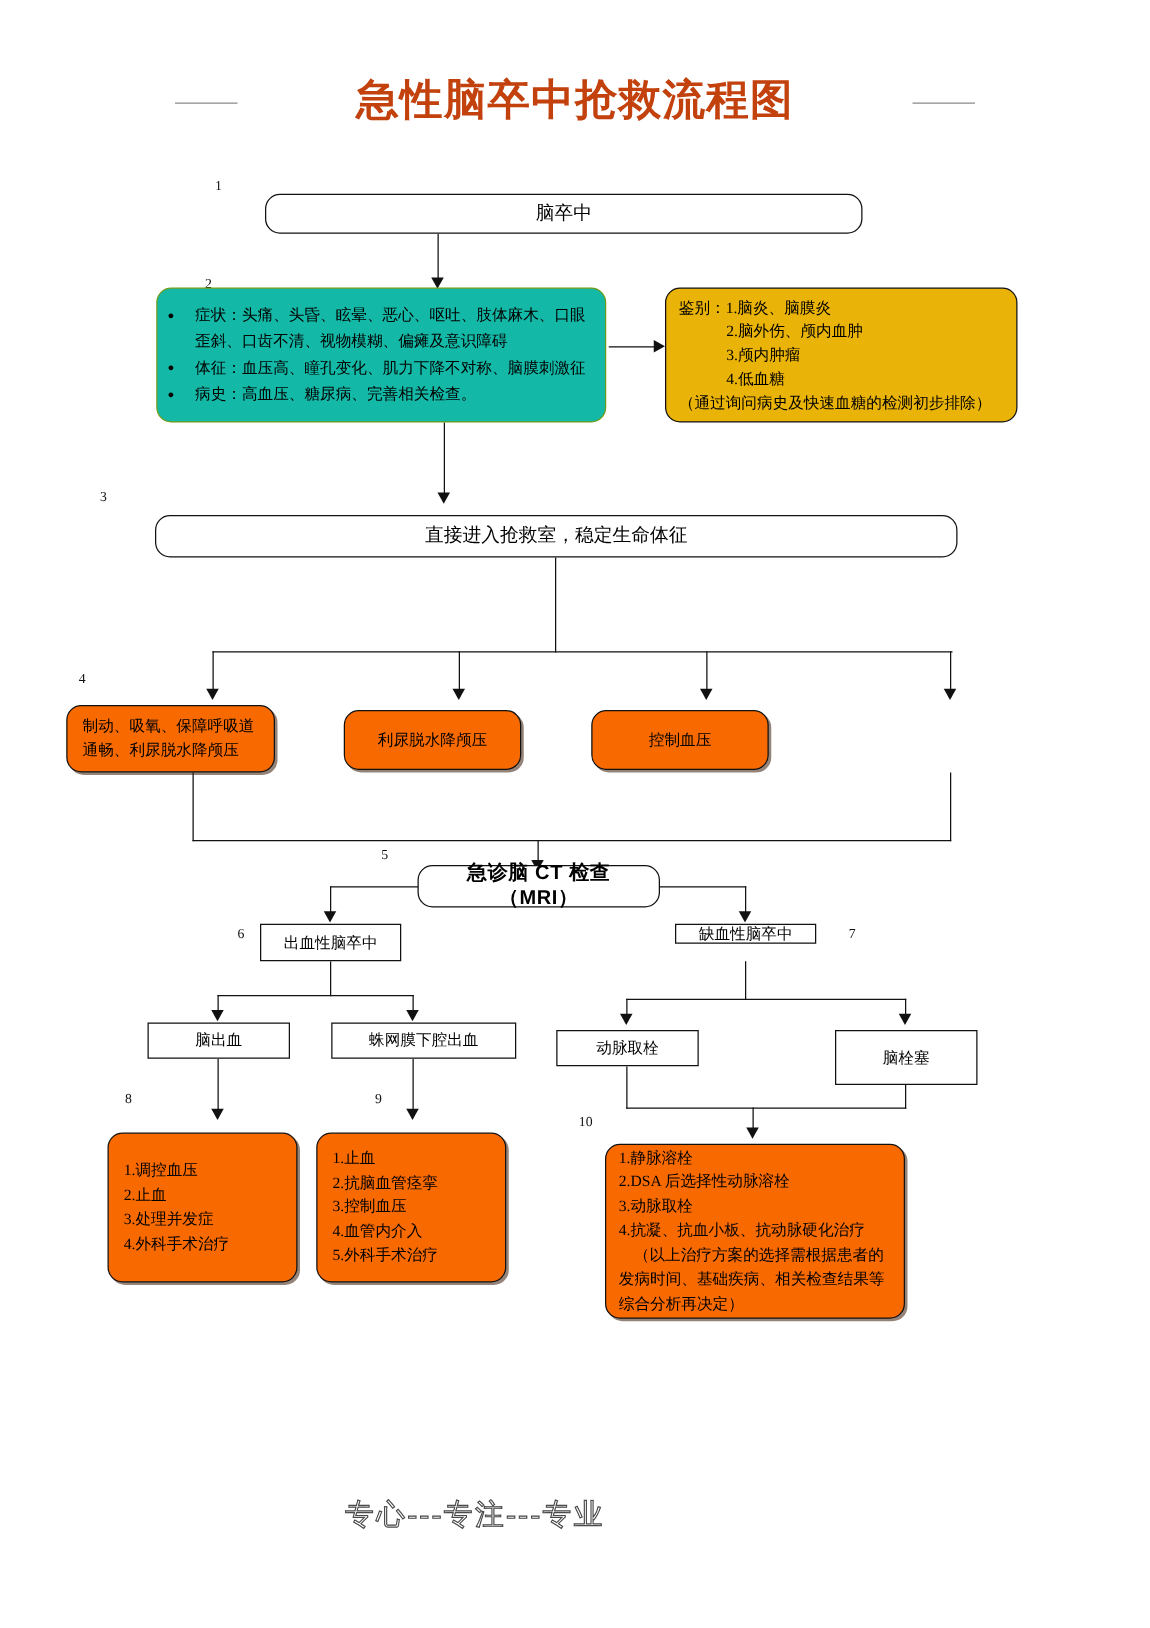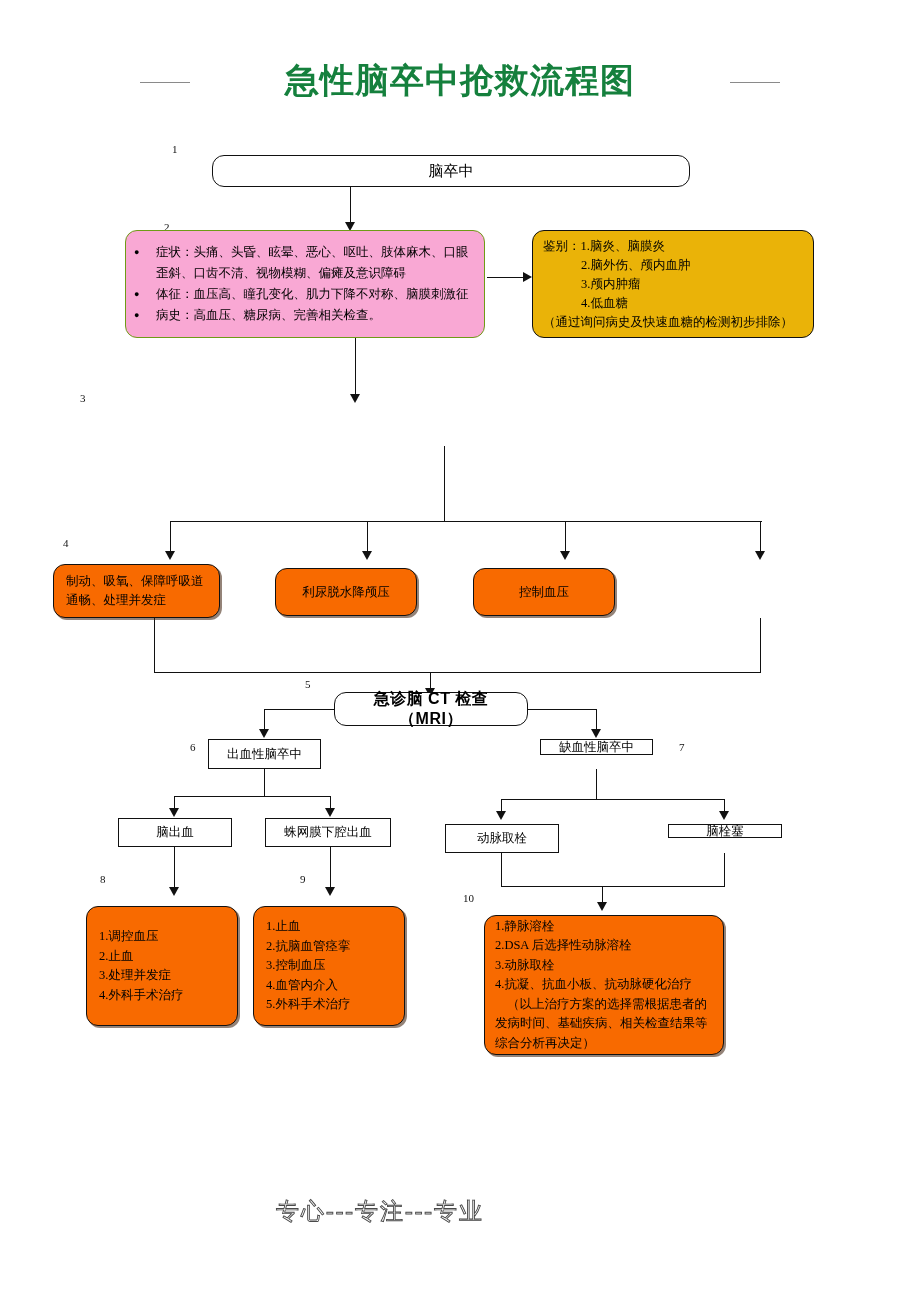--- a/index.html
+++ b/index.html
@@ -15,21 +15,21 @@
 
   #canvas { position: absolute; inset: 0; }
 
   
   .page-title {
     position: absolute; left: 0; top: 58px; width: 920px;
     text-align: center;
     font-family: "Liberation Sans", "DejaVu Sans", sans-serif;
     font-weight: bold;
     font-size: 34px;
-    color: #15803d;
+    color: #c2410c;
     letter-spacing: 1px;
     line-height: 44px;
   }
   .rule {
     position: absolute; top: 82px; height: 0;
     border-top: 1.6px solid #8a8a8a;
   }
   .rule.left  { left: 140px; width: 50px; }
   .rule.right { left: 730px; width: 50px; }
 
@@ -56,21 +56,21 @@
   .node.rounded  { border-radius: 12px; }
   .node.center   { justify-content: center; text-align: center; }
   .node.left     { justify-content: flex-start; text-align: left; }
   .node .inner { width: 100%; padding: 0 12px; }
 
   .node.shadow {
     box-shadow: 2px 2px 0 rgba(60,30,10,.55);
   }
 
   
-  .green  { background: #f9a8d4; border-color: #6f9b16; }
+  .green  { background: #14b8a6; border-color: #6f9b16; }
   .cyan   { background: #eab308; border-color: #111; }
   .orange { background: #F86A00; border-color: #111; }
 
   
   .t-title   { font-size: 15px; }
   .t-head    { font-family: "Liberation Sans", sans-serif; font-weight: bold; font-size: 16px; letter-spacing: .5px; }
   .t-small   { font-size: 12.5px; line-height: 19px; }
   .t-list    { font-size: 12.5px; line-height: 19.5px; }
 
   .bullets { list-style: none; margin: 0; padding: 0; }
@@ -170,40 +170,43 @@
         <div>4.低血糖</div>
       </div>
       <div>（通过询问病史及快速血糖的检测初步排除）</div>
     </div>
   </div>
 
   <div class="ln v" style="left:355px; top:338px; height:62px;"></div>
   <div class="arrow-down" style="left:350px; top:394px;"></div>
 
   <div class="idx" style="left:80px; top:393px;">3</div>
+  <div class="node rounded center" style="left:124px; top:412px; width:642px; height:34px;">
+    <span class="inner t-title">直接进入抢救室，稳定生命体征</span>
+  </div>
 
   <div class="ln v" style="left:444px; top:446px; height:76px;"></div>
   <div class="ln h" style="left:170px; top:521px; width:592px;"></div>
 
   <div class="ln v" style="left:170px; top:521px; height:36px;"></div>
   <div class="arrow-down" style="left:165px; top:551px;"></div>
 
   <div class="ln v" style="left:367px; top:521px; height:36px;"></div>
   <div class="arrow-down" style="left:362px; top:551px;"></div>
 
   <div class="ln v" style="left:565px; top:521px; height:36px;"></div>
   <div class="arrow-down" style="left:560px; top:551px;"></div>
 
   <div class="ln v" style="left:760px; top:521px; height:36px;"></div>
   <div class="arrow-down" style="left:755px; top:551px;"></div>
 
   <div class="idx" style="left:63px; top:538px;">4</div>
 
   <div class="node rounded left orange shadow" style="left:53px; top:564px; width:167px; height:54px;">
-    <span class="inner t-small">制动、吸氧、保障呼吸道通畅、处理并发症</span>
+    <span class="inner t-small">制动、吸氧、保障呼吸道通畅、利尿脱水降颅压</span>
   </div>
   <div class="node rounded center orange shadow" style="left:275px; top:568px; width:142px; height:48px;">
     <span class="inner t-small">利尿脱水降颅压</span>
   </div>
   <div class="node rounded center orange shadow" style="left:473px; top:568px; width:142px; height:48px;">
     <span class="inner t-small">控制血压</span>
   </div>
 
   <div class="ln v" style="left:154px; top:618px; height:55px;"></div>
   <div class="ln v" style="left:760px; top:618px; height:55px;"></div>
@@ -244,27 +247,27 @@
   <div class="ln v" style="left:596px; top:769px; height:31px;"></div>
   <div class="ln h" style="left:501px; top:799px; width:224px;"></div>
   <div class="ln v" style="left:501px; top:799px; height:17px;"></div>
   <div class="arrow-down" style="left:496px; top:811px;"></div>
   <div class="ln v" style="left:724px; top:799px; height:17px;"></div>
   <div class="arrow-down" style="left:719px; top:811px;"></div>
 
   <div class="node center" style="left:118px; top:818px; width:114px; height:29px;">
     <span class="inner t-small">脑出血</span>
   </div>
-  <div class="node center" style="left:265px; top:818px; width:126px; height:29px;">
+  <div class="node center" style="left:265px; top:818px; width:148px; height:29px;">
     <span class="inner t-small">蛛网膜下腔出血</span>
   </div>
   <div class="node center" style="left:445px; top:824px; width:114px; height:29px;">
     <span class="inner t-small">动脉取栓</span>
   </div>
-  <div class="node center" style="left:668px; top:824px; width:114px; height:14px;">
+  <div class="node center" style="left:668px; top:824px; width:114px; height:44px;">
     <span class="inner t-small">脑栓塞</span>
   </div>
 
   <div class="ln v" style="left:174px; top:847px; height:47px;"></div>
   <div class="arrow-down" style="left:169px; top:887px;"></div>
 
   <div class="ln v" style="left:330px; top:847px; height:47px;"></div>
   <div class="arrow-down" style="left:325px; top:887px;"></div>
 
   <div class="ln v" style="left:501px; top:853px; height:34px;"></div>

